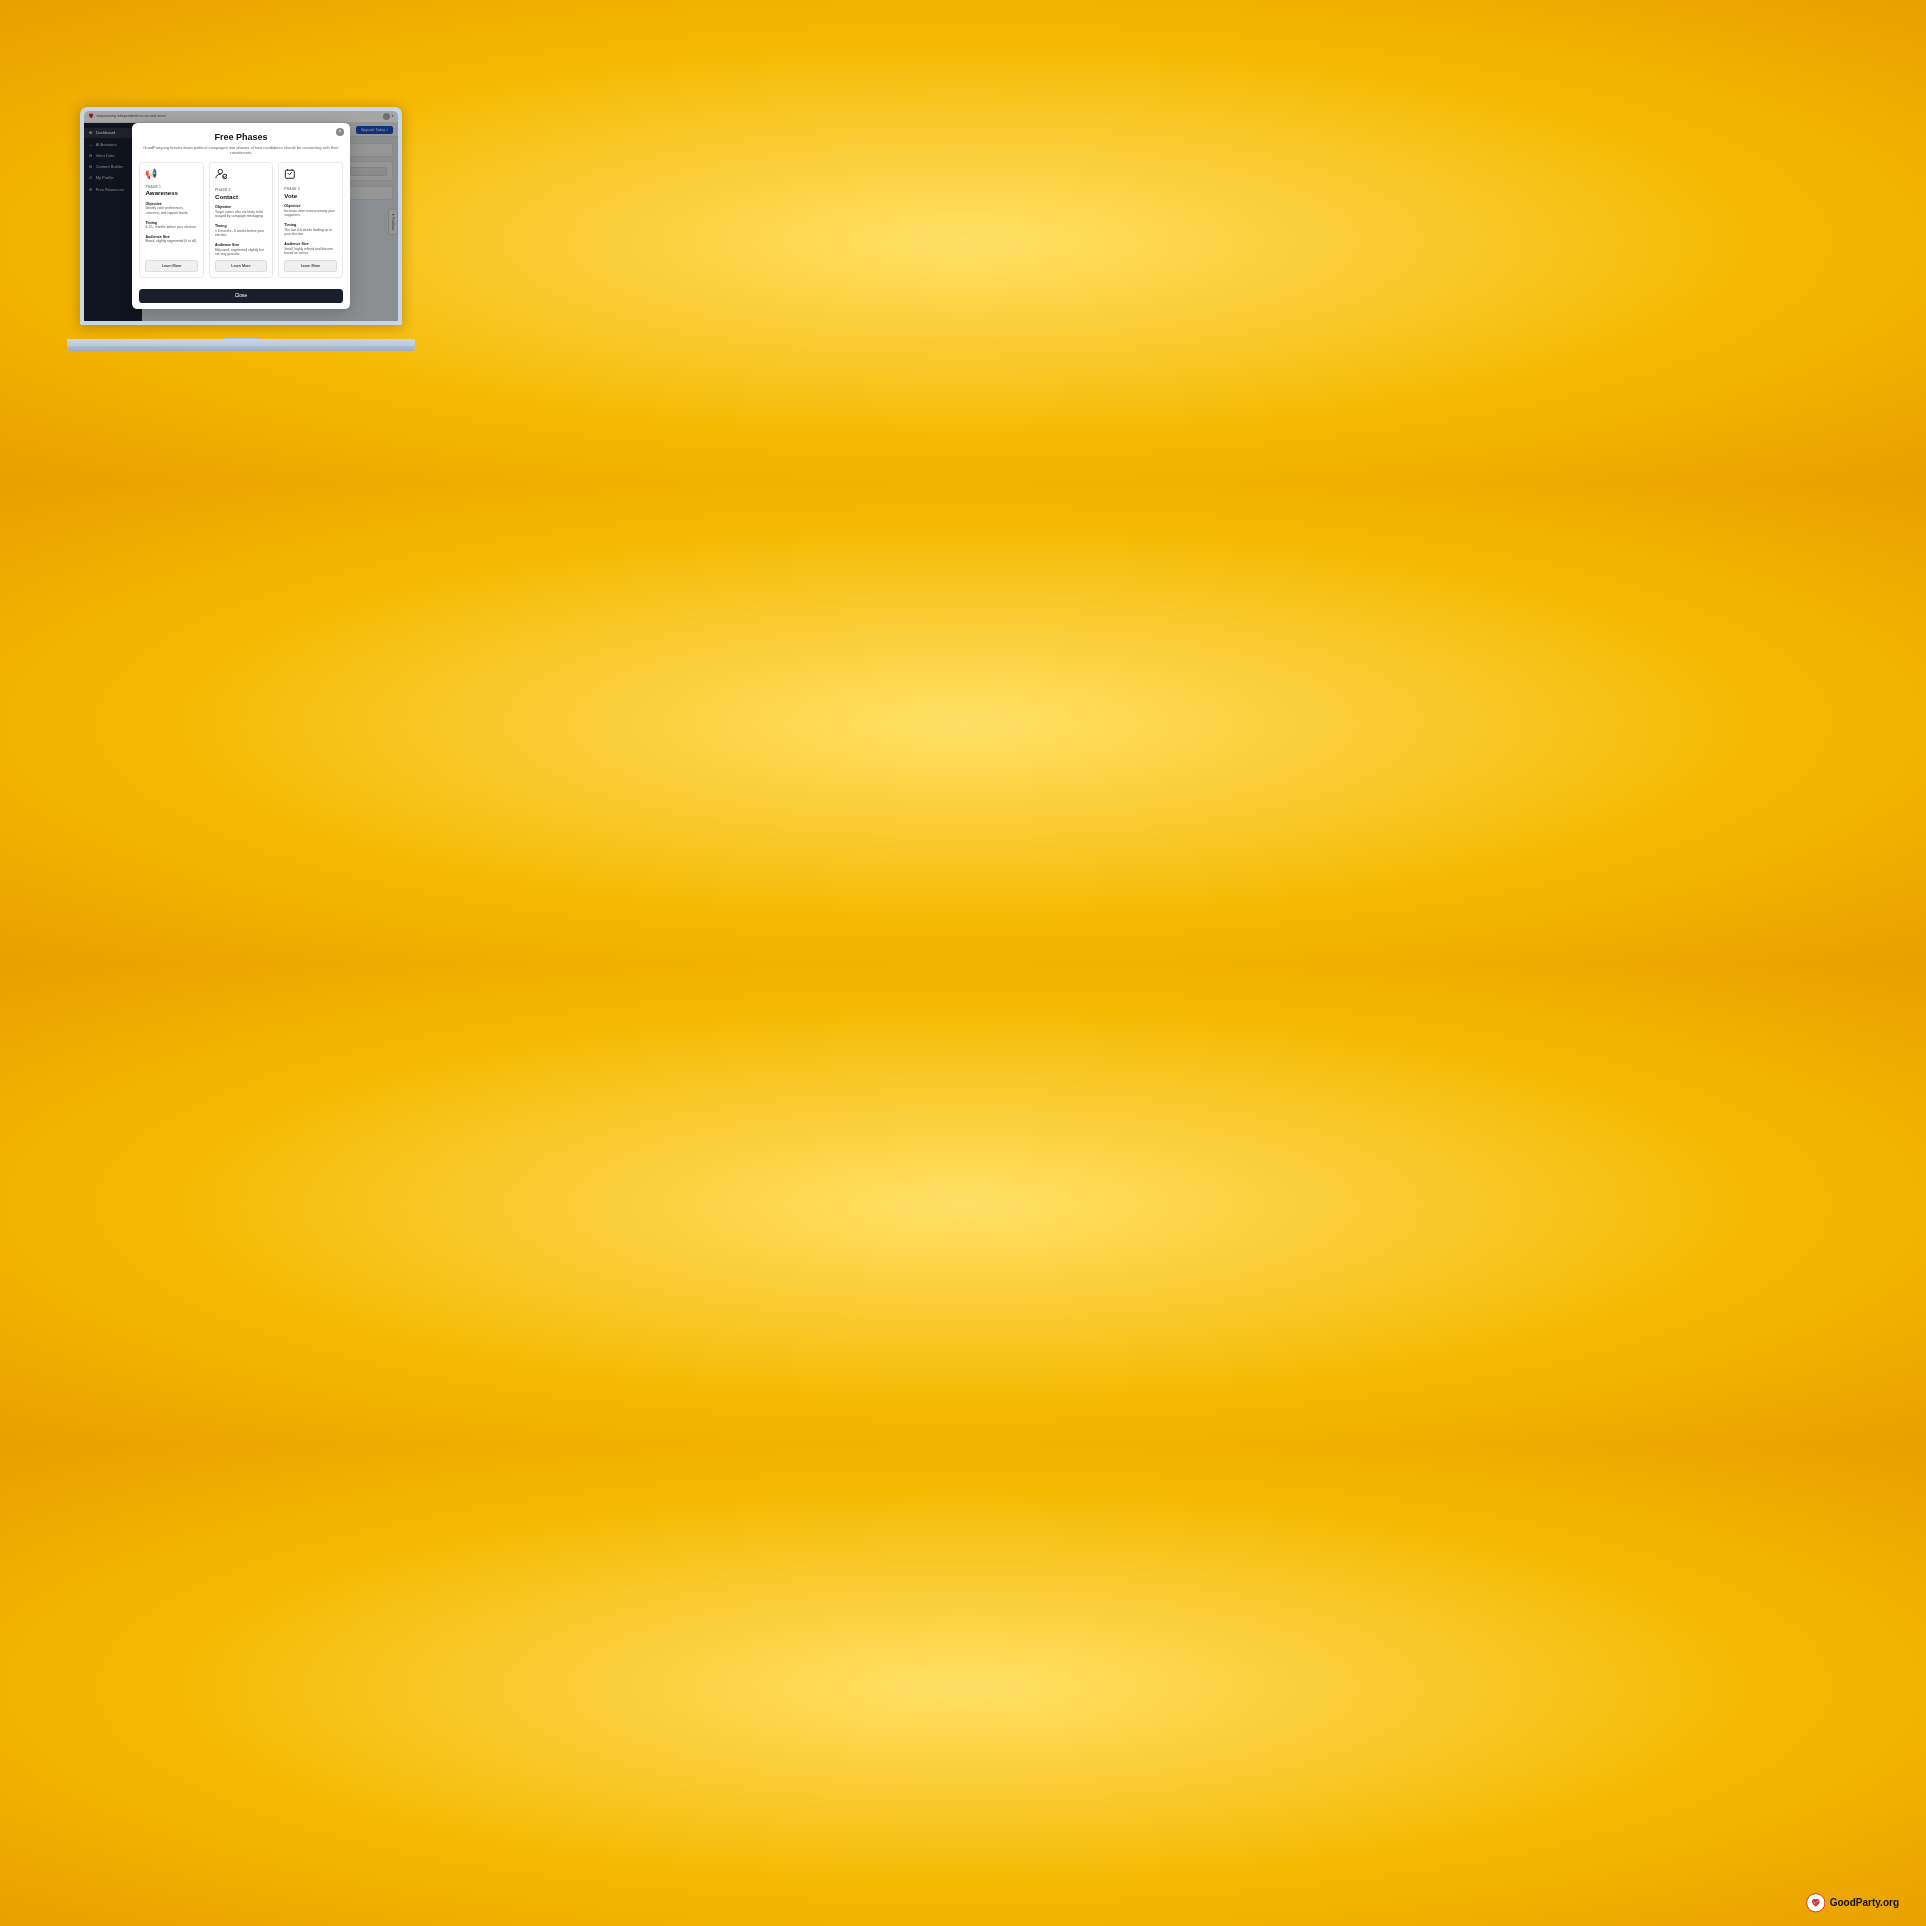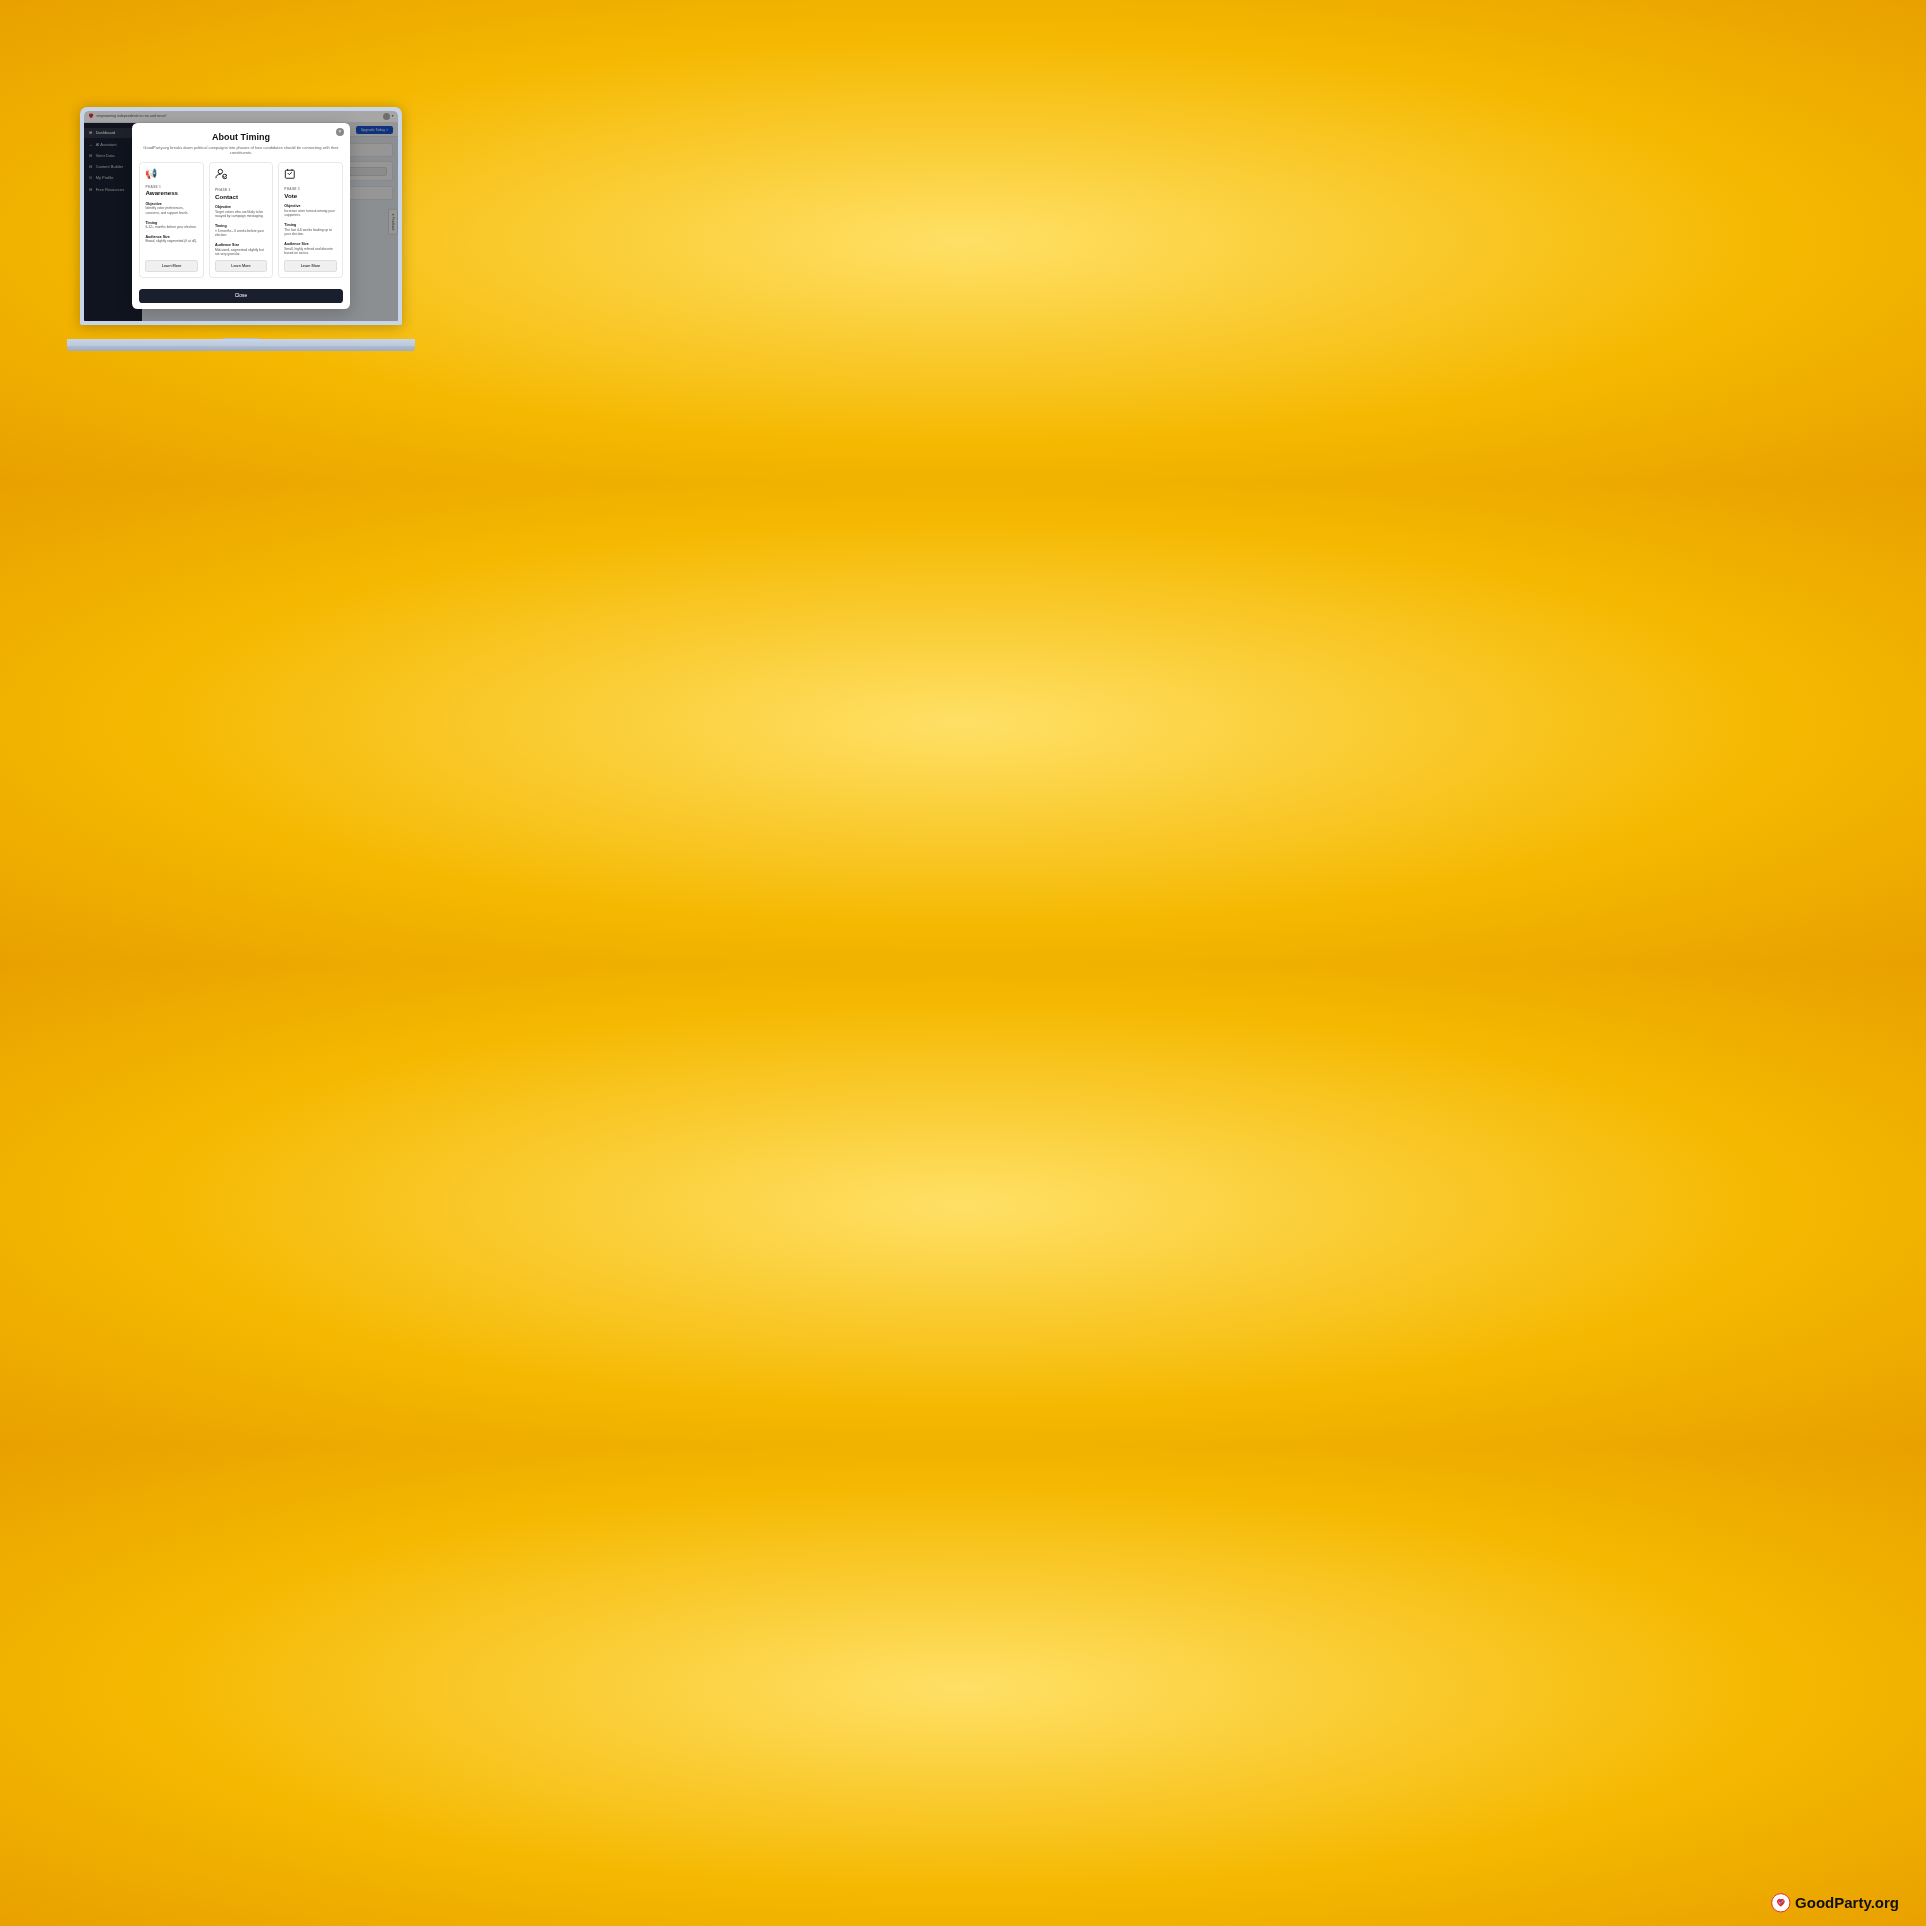--- a/index.html
+++ b/index.html
@@ -421,21 +421,21 @@
       align-items: center;
       gap: 4.5px;
     }
 
     .brand-heart {
       width: 19.6px;
       height: 19.6px;
     }
 
     .brand-name {
-      font-size: 15px;
+      font-size: 10px;
       font-weight: 800;
       color: #111;
     }
   </style>
 </head>
 <body>
 
 <div class="laptop-wrapper">
 
   <div class="laptop-screen-outer">
@@ -510,21 +510,21 @@
             <span>Feedback</span>
           </div>
         </div>
 
       </div>
 
       <div class="modal-overlay">
         <div class="modal">
 
           <div class="modal-header">
-            <h2 class="modal-title">About Timing</h2>
+            <h2 class="modal-title">Free Phases</h2>
             <button class="modal-close">×</button>
             <p class="modal-subtitle">GoodParty.org breaks down political campaigns into phases of how candidates should be connecting with their constituents.</p>
           </div>
 
           <div class="modal-body">
             <div class="phases-grid">
 
               <div class="phase-card">
                 <div class="phase-icon">📢</div>
                 <div>

